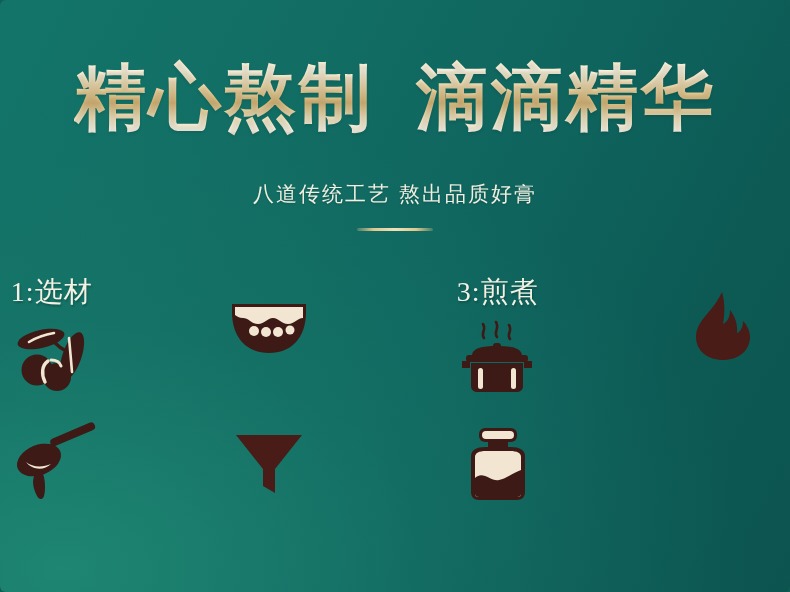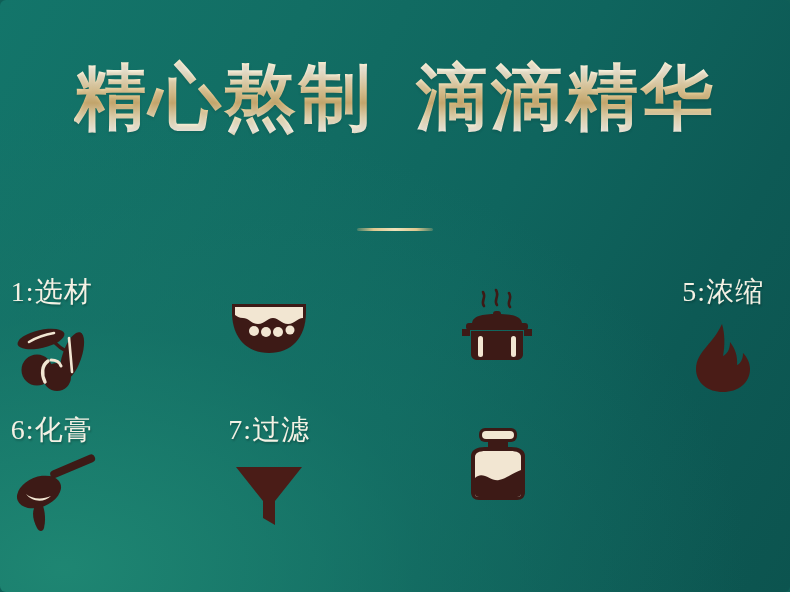--- a/index.html
+++ b/index.html
@@ -128,20 +128,21 @@
 </style>
 </head>
 <body>
 
 <div id="poster">
 
   <div class="title-wrap">
     <div class="title">精心熬制  滴滴精华</div>
   </div>
 
+  <div class="subtitle">八道传统工艺 熬出品质好膏</div>
 
   <div class="divider"></div>
 
   <div class="steps">
 
     <div class="step">
       <div class="step-label">1:选材</div>
       <div class="step-icon">
         <svg width="84" height="72" viewBox="0 0 84 72">
           <g fill="#3d1a16">
@@ -169,20 +170,21 @@
                    C38 22 36 28 29 28 C22 28 20 22 14 22 C10 22 8 20 6 19 Z" fill="#f2e6d2"></path>
           <circle cx="25" cy="35" r="5" fill="#f2e6d2"></circle>
           <circle cx="37" cy="36" r="5" fill="#f2e6d2"></circle>
           <circle cx="49" cy="36" r="5" fill="#f2e6d2"></circle>
           <circle cx="61" cy="34" r="4.5" fill="#f2e6d2"></circle>
         </svg>
       </div>
     </div>
 
     <div class="step">
+      <div class="step-label">3:煎煮</div>
       <div class="step-icon">
         <svg width="84" height="76" viewBox="0 0 84 76">
           <g stroke="#3d1a16" stroke-width="2.6" fill="none" stroke-linecap="round">
             <path d="M28 18 C24 13 31 10 27 4"></path>
             <path d="M41 17 C37 12 44 9 40 2"></path>
             <path d="M54 19 C50 14 57 11 53 5"></path>
           </g>
           <rect x="33" y="23" width="8" height="7" rx="3" fill="#3d1a16" transform="translate(4,0)"></rect>
           <path d="M16 36 C16 28 26 26 41 26 C56 26 66 28 66 36 Z" fill="#3d1a16"></path>
           <rect x="10" y="35" width="62" height="7" rx="3" fill="#3d1a16"></rect>
@@ -190,46 +192,43 @@
           <path d="M68 41 L76 41 L76 48 L68 48 Z" fill="#3d1a16"></path>
           <path d="M15 43 L67 43 L67 66 C67 70 64 72 60 72 L22 72 C18 72 15 70 15 66 Z" fill="#3d1a16"></path>
           <rect x="22" y="48" width="5" height="21" rx="2.5" fill="#f2e6d2"></rect>
           <rect x="55" y="48" width="5" height="21" rx="2.5" fill="#f2e6d2"></rect>
         </svg>
       </div>
     </div>
 
 
     <div class="step">
-      <div class="step-label">5:浓缩</div>
       <div class="step-icon">
         <svg width="62" height="72" viewBox="0 0 62 72">
           <path d="M30 2 C24 14 20 18 15 24 C9 31 4 38 4 47
                    C4 61 16 70 31 70 C46 70 58 61 58 47
                    C58 41 55 35 51 31 C51 38 48 42 45 43
                    C46 35 43 26 38 20 C38 28 35 32 31 34
                    C33 24 33 12 30 2 Z" fill="#4a1c17"></path>
         </svg>
       </div>
     </div>
 
     <div class="step">
-      <div class="step-label">6:化膏</div>
       <div class="step-icon">
         <svg width="86" height="80" viewBox="0 0 86 80">
           <rect x="40" y="16" width="48" height="8" rx="4" fill="#3d1a16" transform="rotate(-23 40 16)"></rect>
           <ellipse cx="30" cy="36" rx="23" ry="15" transform="rotate(-22 30 36)" fill="#3d1a16"></ellipse>
           <path d="M27 48 C22 56 24 64 28 72 C30 76 34 76 35 72 C37 64 36 54 33 47 Z" fill="#3d1a16"></path>
           <path d="M17 38 C23 43 33 44 42 40 C35 47 23 46 17 38 Z" fill="#f2e6d2"></path>
         </svg>
       </div>
     </div>
 
     <div class="step">
-      <div class="step-label">7:过滤</div>
       <div class="step-icon">
         <svg width="72" height="66" viewBox="0 0 72 66">
           <path d="M3 4 L69 4 L42 38 L42 62 L30 55 L30 38 Z" fill="#4a1c17"></path>
         </svg>
       </div>
     </div>
 
     <div class="step">
       <div class="step-icon">
         <svg width="66" height="76" viewBox="0 0 66 76">

